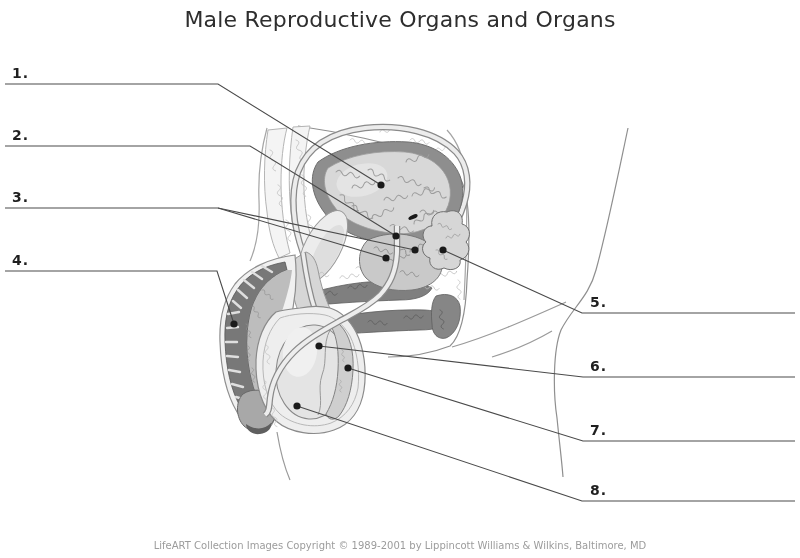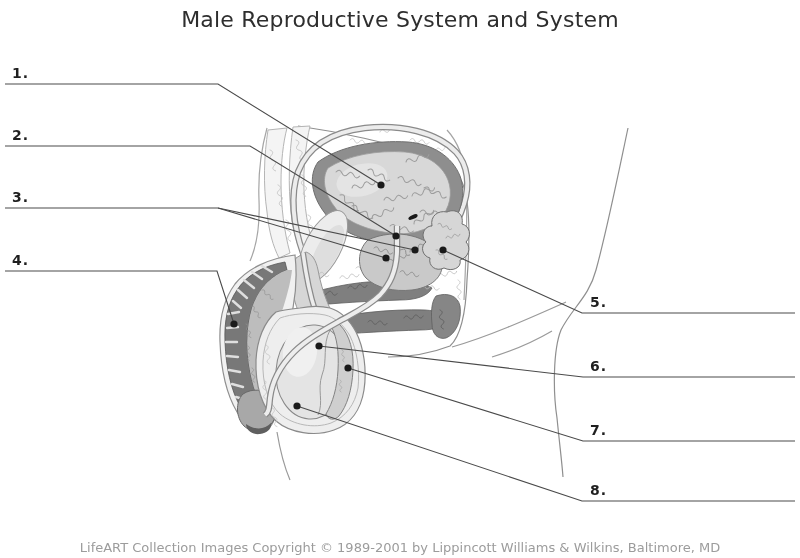--- a/index.html
+++ b/index.html
@@ -13,37 +13,37 @@
   .stage{
     position:relative;width:800px;height:558px;background:#ffffff;overflow:hidden;
     font-family:"DejaVu Sans","Liberation Sans",sans-serif;
   }
   .title{
     position:absolute;top:7px;left:0;width:100%;text-align:center;
     font-size:22px;font-weight:400;color:var(--title);letter-spacing:.2px;
   }
   .footer{
     position:absolute;top:540px;left:0;width:100%;text-align:center;
-    font-size:13px;color:var(--muted);
+    font-size:10px;color:var(--muted);
   }
   .num{
     position:absolute;font-size:14px;font-weight:bold;color:var(--ink);
     letter-spacing:1px;
   }
   svg{position:absolute;top:0;left:0;}
   .outline{stroke:var(--outline);fill:none;stroke-width:1.2;}
   .leader{stroke:var(--leader);fill:none;stroke-width:1.1;}
   .dot{fill:#1a1a1a;stroke:none;}
 </style>
 </head>
 <body>
 
 <div class="stage">
 
-  <div class="title">Male Reproductive System and System</div>
+  <div class="title">Male Reproductive Organs and Organs</div>
 
   <svg width="800" height="558" viewBox="0 0 800 558">
     <defs>
       <path id="sq" d="M0,0 c2,-3 4,-3 6,0 c2,3 4,3 6,0 c2,-3 4,-3 6,0 c2,3 4,3 6,0" fill="none" stroke-linecap="round"></path>
     </defs>
 
     <g class="outline">
 
       <path d="M298,126 C340,132 390,143 425,155 C442,161 455,170 462,182 C470,200 470,240 467,280 C466,310 462,335 450,346 C432,353 408,357 388,357"></path>
 

